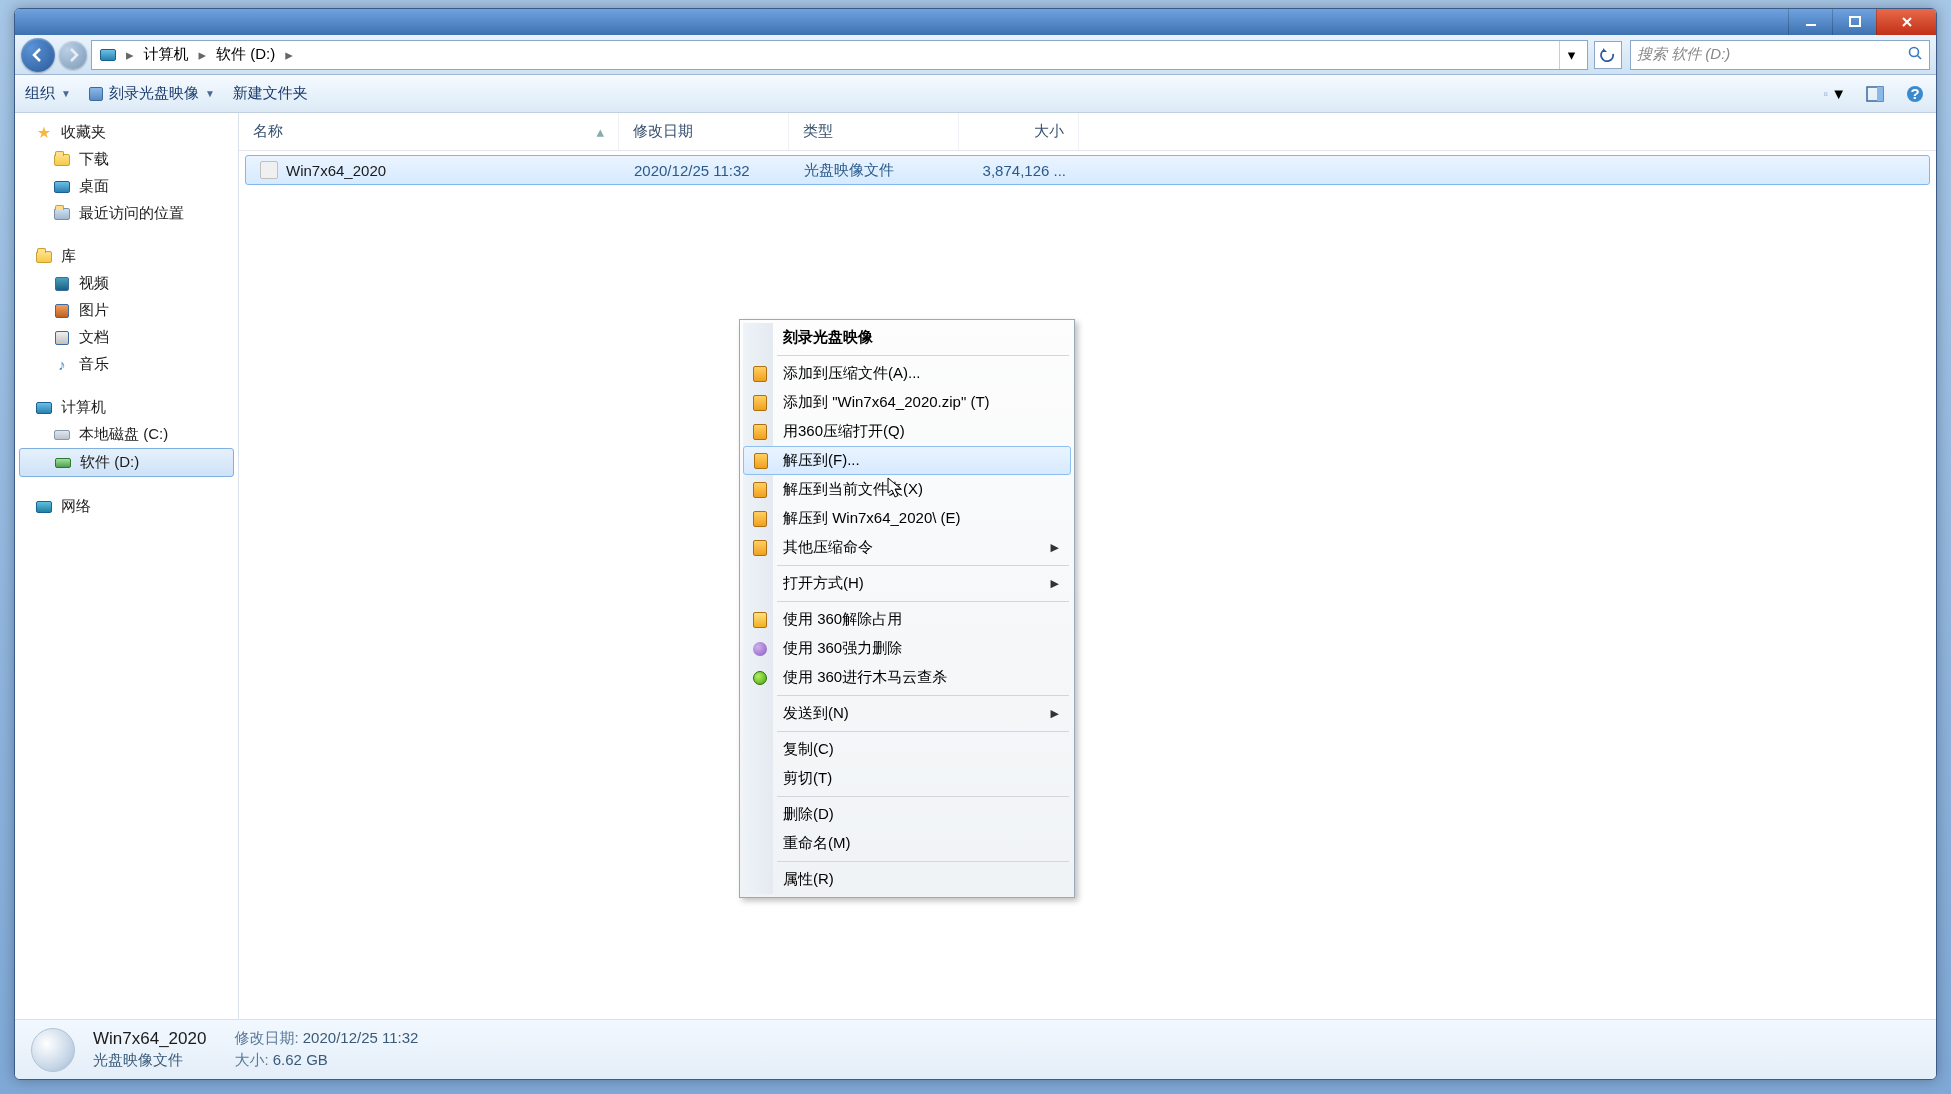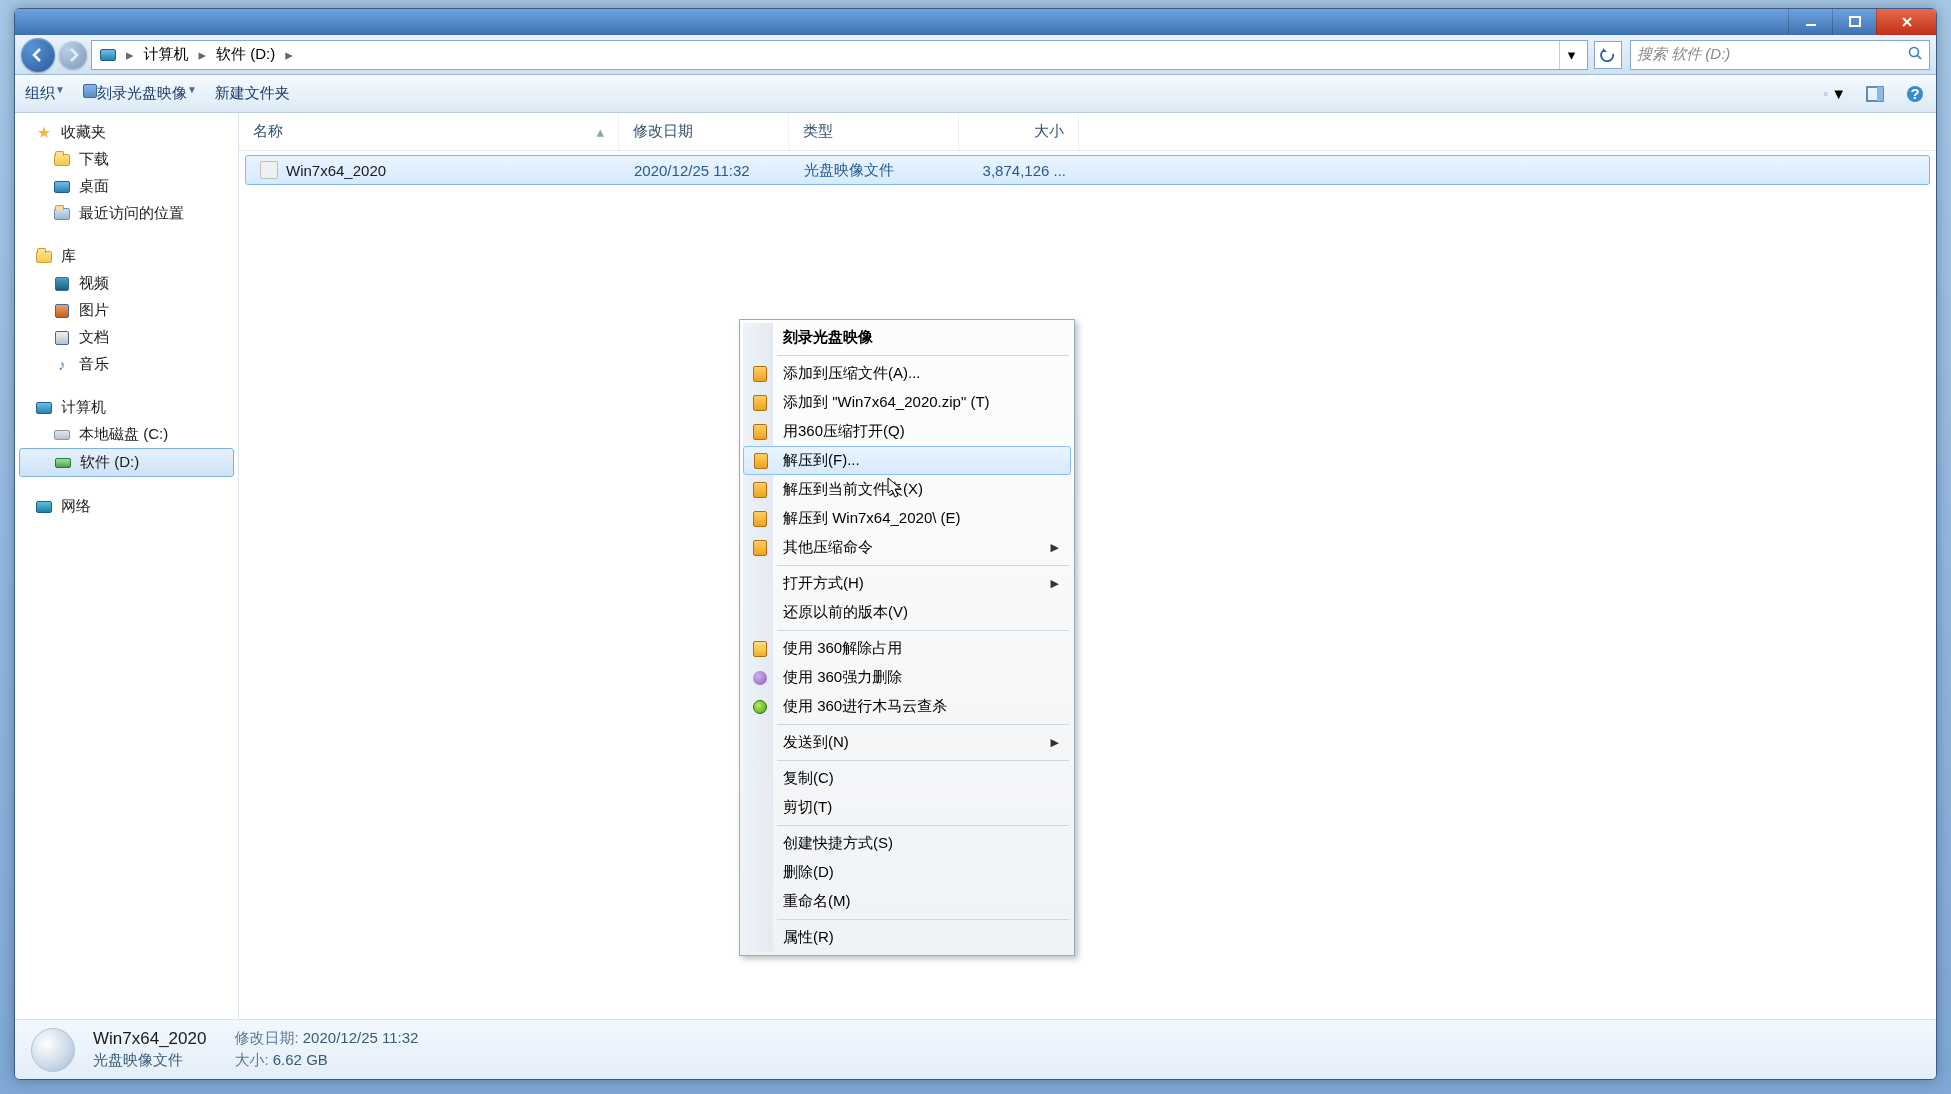--- a/index.html
+++ b/index.html
@@ -21,21 +21,21 @@
 .addrbar{flex:1;height:30px;background:#fff;border:1px solid #8aa8c8;display:flex;align-items:center;padding:0 4px;gap:6px;}
 .addrbar .crumb{display:flex;align-items:center;gap:4px;padding:2px 4px;cursor:default;}
 .addrbar .sep{color:#666;}
 .addrdropdown{width:24px;height:28px;border-left:1px solid #c0d0e0;display:flex;align-items:center;justify-content:center;}
 .refreshbtn{width:28px;height:28px;background:#fff;border:1px solid #8aa8c8;display:flex;align-items:center;justify-content:center;margin-left:2px;}
 .searchbox{width:300px;height:30px;background:#fff;border:1px solid #8aa8c8;display:flex;align-items:center;padding:0 6px;margin-left:4px;color:#888;font-style:italic;}
 .searchbox .sicon{margin-left:auto;}
 
 
 .toolbar{height:38px;background:linear-gradient(#f5faff,#dceaf6);border-bottom:1px solid #c0d0e0;display:flex;align-items:center;padding:0 10px;gap:18px;}
-.toolbtn{display:flex;color:#1a3a6a;cursor:default;}
+.toolbtn{display:flex;align-items:center;gap:6px;color:#1a3a6a;cursor:default;}
 .toolbtn .dd{font-size:10px;color:#4a6a9a;}
 .toolbar .spacer{flex:1;}
 .tool-icon{width:22px;height:22px;display:flex;align-items:center;justify-content:center;}
 
 
 .body{flex:1;display:flex;min-height:0;}
 .sidebar{width:224px;background:#fff;border-right:1px solid #d8e2ec;overflow-y:auto;padding:6px 0;}
 .side-group{margin-bottom:16px;}
 .side-item{display:flex;align-items:center;gap:8px;padding:4px 10px 4px 38px;color:#1a1a1a;cursor:default;white-space:nowrap;}
 .side-item.head{padding-left:20px;font-weight:400;color:#222;}
@@ -349,21 +349,20 @@
                 <span class="ic-zip"></span>
               </span>
               <span>其他压缩命令</span>
               <span class="arrow">▶</span>
             </div>
           <div class="ctxsep"></div>
           <div class="ctxitem">
               <span>打开方式(H)</span>
               <span class="arrow">▶</span>
             </div>
-          <div class="ctxitem">还原以前的版本(V)</div>
           <div class="ctxsep"></div>
           <div class="ctxitem">
               <span class="cico">
                 <span class="ic-zip" style="background:linear-gradient(#ffe080,#f0b020)"></span>
               </span>
               <span>使用 360解除占用</span>
             </div>
           <div class="ctxitem">
               <span class="cico">
                 <span class="ic-purple"></span>
@@ -378,21 +377,20 @@
             </div>
           <div class="ctxsep"></div>
           <div class="ctxitem">
               <span>发送到(N)</span>
               <span class="arrow">▶</span>
             </div>
           <div class="ctxsep"></div>
           <div class="ctxitem">复制(C)</div>
           <div class="ctxitem">剪切(T)</div>
           <div class="ctxsep"></div>
-          <div class="ctxitem">创建快捷方式(S)</div>
           <div class="ctxitem">删除(D)</div>
           <div class="ctxitem">重命名(M)</div>
           <div class="ctxsep"></div>
           <div class="ctxitem">属性(R)</div>
         </div>
 
         <svg class="cursor" viewBox="0 0 18 22">
           <path d="M1 1 L1 16 L5 13 L8 20 L11 18.5 L8 12 L14 12 Z" fill="#fff" stroke="#000" stroke-width="1"></path>
         </svg>
       </div>

